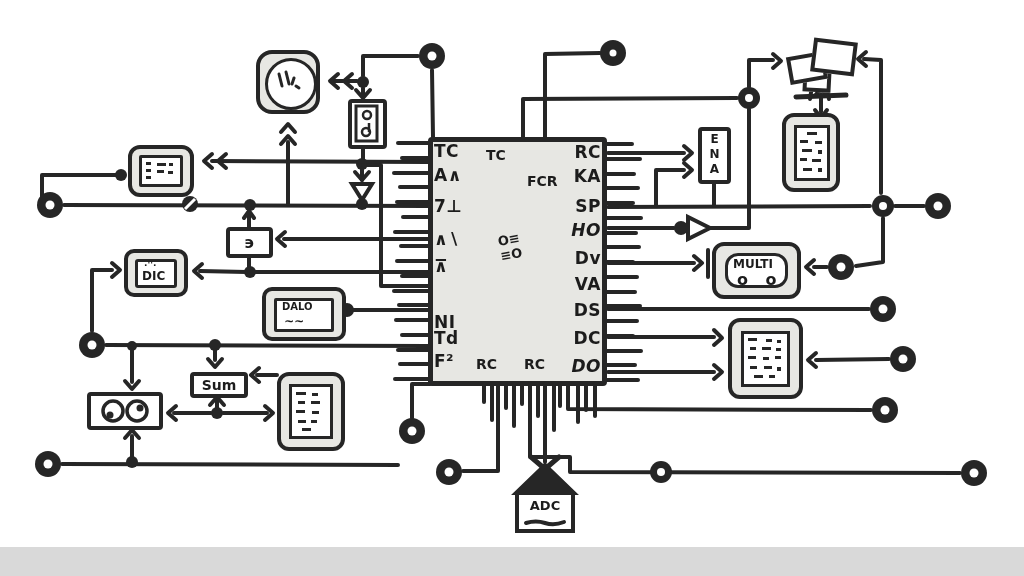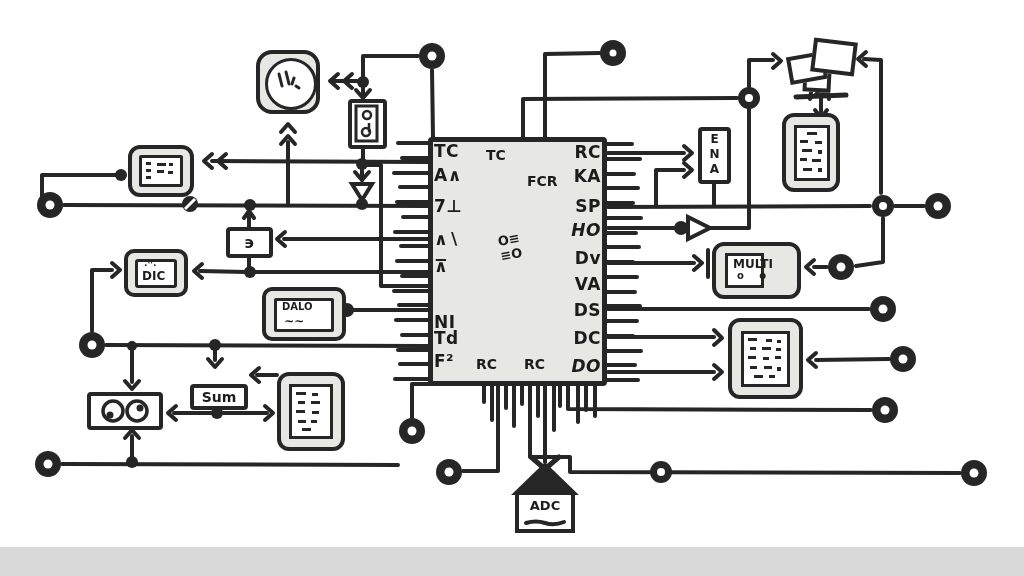--- a/index.html
+++ b/index.html
@@ -348,21 +348,21 @@
     <div class="lbl" style="position:static;font-size:16px;">϶</div>
   </div>
 
   <div class="comp" style="left:262px;top:287px;width:84px;height:54px;border-radius:10px;">
     <div class="inner" style="left:8px;top:7px;width:60px;height:34px;border-radius:2px;">
       <div class="lbl" style="left:5px;top:0px;font-size:10px;">DALO</div>
       <div class="lbl" style="left:7px;top:13px;font-size:12px;">∼∼</div>
     </div>
   </div>
 
-  <div class="comp white center" style="left:190px;top:384px;width:58px;height:26px;">
+  <div class="comp white center" style="left:190px;top:372px;width:58px;height:26px;">
     <div class="lbl" style="position:static;font-size:14px;">Sum</div>
   </div>
 
   <div class="comp white" style="left:87px;top:392px;width:76px;height:38px;">
     <svg width="68" height="30" style="position:absolute;left:0;top:0;">
       <circle cx="22" cy="15" r="10" fill="none" stroke="#262626" stroke-width="3.5"></circle>
       <circle cx="46" cy="15" r="10" fill="none" stroke="#262626" stroke-width="3.5"></circle>
       <circle cx="19" cy="19" r="3.5" fill="#262626"></circle>
       <circle cx="49" cy="12" r="3.5" fill="#262626"></circle>
     </svg>
@@ -388,23 +388,23 @@
 
   <div class="comp white" style="left:698px;top:127px;width:33px;height:57px;">
     <div style="position:absolute;left:0;top:1px;width:25px;text-align:center;font-weight:bold;font-size:12px;line-height:15px;color:#1c1c1c;">
       <div>E</div>
       <div>N</div>
       <div>A</div>
     </div>
   </div>
 
   <div class="comp" style="left:712px;top:242px;width:89px;height:57px;border-radius:12px;">
-    <div class="inner" style="left:9px;top:7px;width:39px;height:35px;border-radius:0;">
+    <div class="inner" style="left:9px;top:7px;width:63px;height:35px;border-radius:13px;">
       <div class="lbl" style="left:5px;top:1px;font-size:12px;">MULTI</div>
-      <div class="lbl" style="left:9px;top:14px;font-size:10px;letter-spacing:6px;">o  o</div>
+      <div class="lbl" style="left:9px;top:14px;font-size:16px;letter-spacing:6px;">o  o</div>
     </div>
   </div>
 
   <div class="comp" style="left:728px;top:318px;width:75px;height:81px;border-radius:12px;">
     <div class="inner" style="left:9px;top:9px;width:49px;height:56px;">
       <svg width="43" height="50" style="position:absolute;left:0;top:0;">
         <g fill="#262626">
           <rect x="4" y="4" width="9" height="3"></rect>
             <rect x="22" y="5" width="6" height="3"></rect>
             <rect x="33" y="6" width="4" height="3"></rect>

